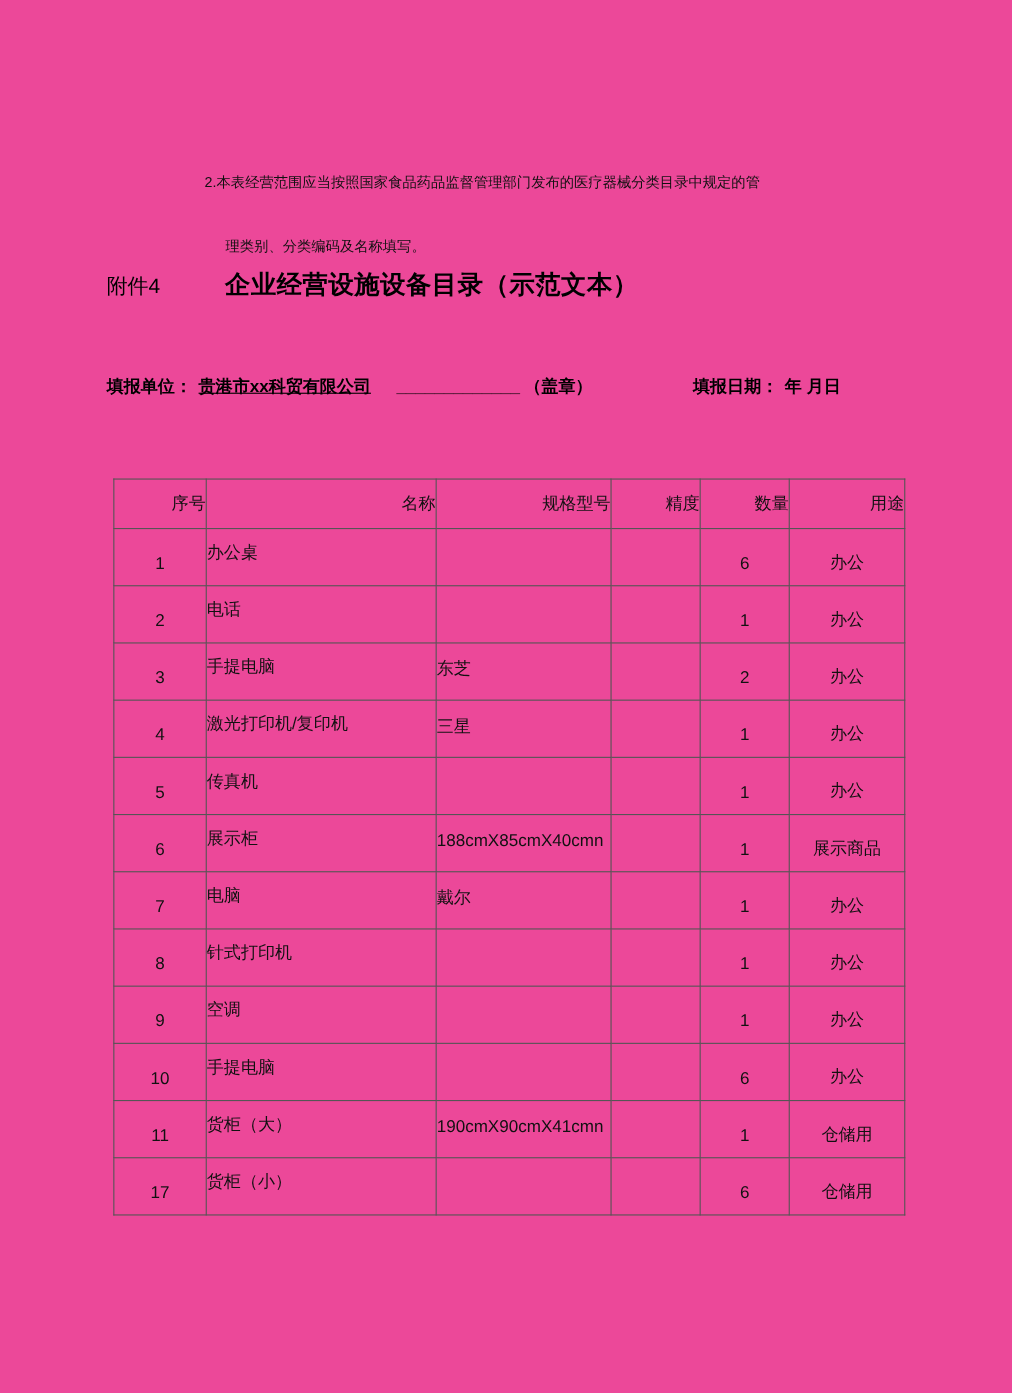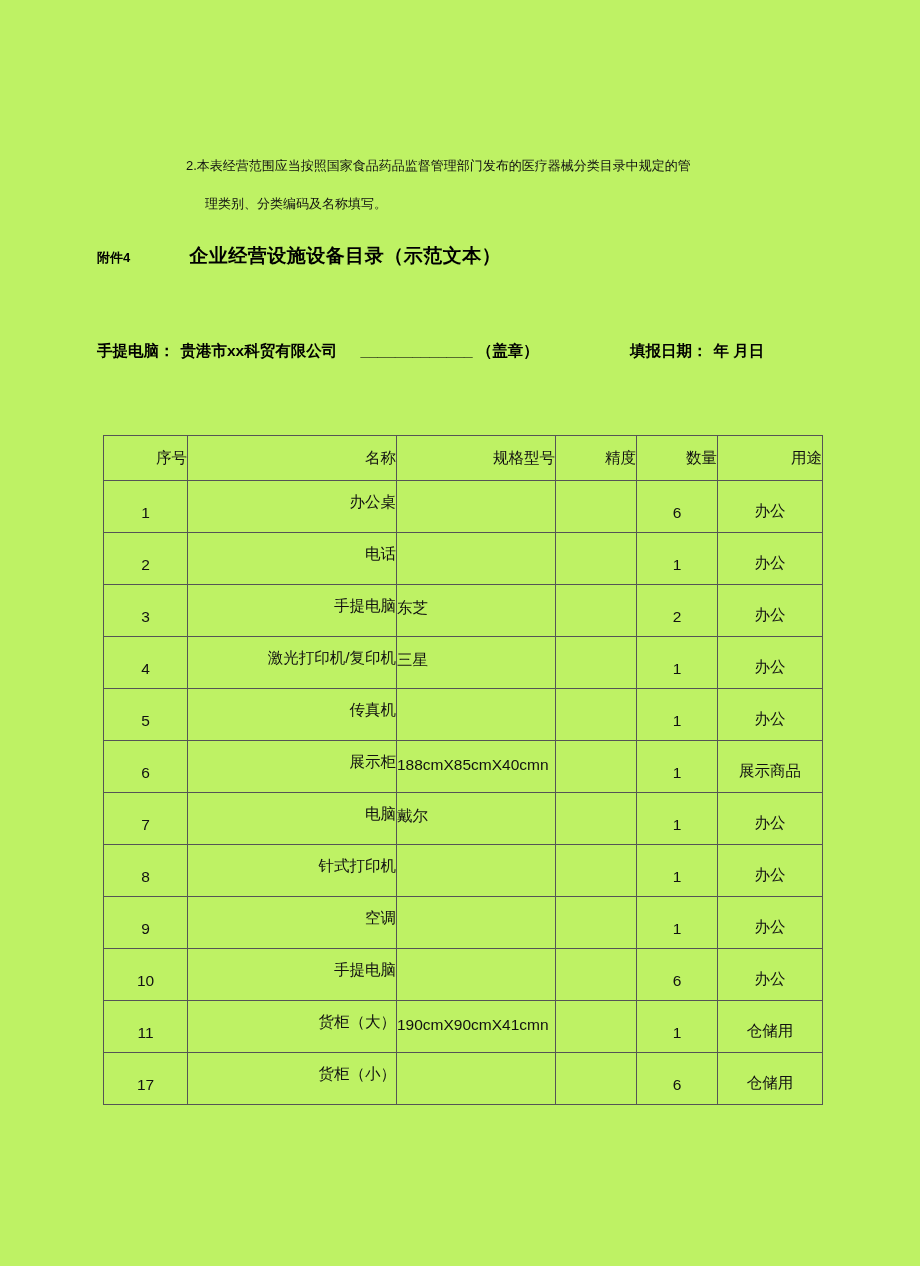--- a/index.html
+++ b/index.html
@@ -5,63 +5,64 @@
   * { margin: 0; padding: 0; box-sizing: border-box; }
   html, body { background: #ffffff; }
   body {
     font-family: "Liberation Sans", "DejaVu Sans", sans-serif;
     color: #000;
   }
   .page {
     position: relative;
     width: 920px;
     height: 1266px;
-    background: #bef264;
+    background: #ec4899;
     overflow: hidden;
   }
   .note-line {
     position: absolute;
     font-size: 13px;
     line-height: 18px;
     color: #111;
     white-space: nowrap;
   }
   .note-line-1 { left: 186px; top: 157px; }
-  .note-line-2 { left: 205px; top: 195px; }
+  .note-line-2 { left: 205px; top: 215px; }
 
   .title-row {
     position: absolute;
     left: 97px;
     top: 243px;
     display: flex;
     align-items: baseline;
   }
   .attachment-label {
-    font-size: 13px;
-    font-weight: bold;
+    font-size: 19px;
+    font-weight: normal;
     white-space: nowrap;
   }
   .doc-title {
-    font-size: 19px;
+    font-size: 23px;
     font-weight: bold;
     margin-left: 59px;
     letter-spacing: 0.5px;
     white-space: nowrap;
   }
 
   .form-line {
     position: absolute;
     left: 97px;
     top: 341px;
     width: 726px;
     font-size: 15.5px;
     font-weight: bold;
     white-space: nowrap;
   }
   .unit-value {
+    text-decoration: underline;
     margin-left: 6px;
   }
   .unit-blank {
     letter-spacing: 0;
     font-weight: bold;
     margin-left: 19px;
   }
   .seal-label { margin-left: 4px; }
   .date-group {
     position: absolute;
@@ -87,42 +88,42 @@
   }
   .equipment-table th {
     height: 45px;
     font-weight: normal;
     text-align: right;
     vertical-align: middle;
   }
   .equipment-table td { height: 52px; }
 
   td.cell-no   { text-align: center; vertical-align: middle; padding-top: 12px; }
-  td.cell-name { text-align: right; vertical-align: middle; padding-bottom: 8px; }
+  td.cell-name { text-align: left; vertical-align: middle; padding-bottom: 8px; }
   td.cell-spec { text-align: left; vertical-align: middle; 
                  padding-bottom: 4px; white-space: nowrap; }
   td.cell-prec { }
   td.cell-qty  { text-align: center; vertical-align: middle; padding-top: 12px; }
   td.cell-use  { text-align: center; vertical-align: top; padding-top: 20px; }
 </style>
 </head>
 <body>
 
 <div class="page">
 
   <p class="note-line note-line-1">2.本表经营范围应当按照国家食品药品监督管理部门发布的医疗器械分类目录中规定的管</p>
   <p class="note-line note-line-2">理类别、分类编码及名称填写。</p>
 
   <div class="title-row">
     <span class="attachment-label">附件4</span>
     <span class="doc-title">企业经营设施设备目录（示范文本）</span>
   </div>
 
   <div class="form-line">
-    <span class="unit-label">手提电脑：</span><span class="unit-value">贵港市xx科贸有限公司</span><span class="unit-blank"> _____________</span><span class="seal-label">（盖章）</span>
+    <span class="unit-label">填报单位：</span><span class="unit-value">贵港市xx科贸有限公司</span><span class="unit-blank"> _____________</span><span class="seal-label">（盖章）</span>
     <span class="date-group">
       <span class="date-label">填报日期：</span><span class="date-value">年 月日</span>
     </span>
   </div>
 
   <table class="equipment-table">
     <colgroup>
         <col style="width: 84px;">
         <col style="width: 209px;">
         <col style="width: 159px;">

